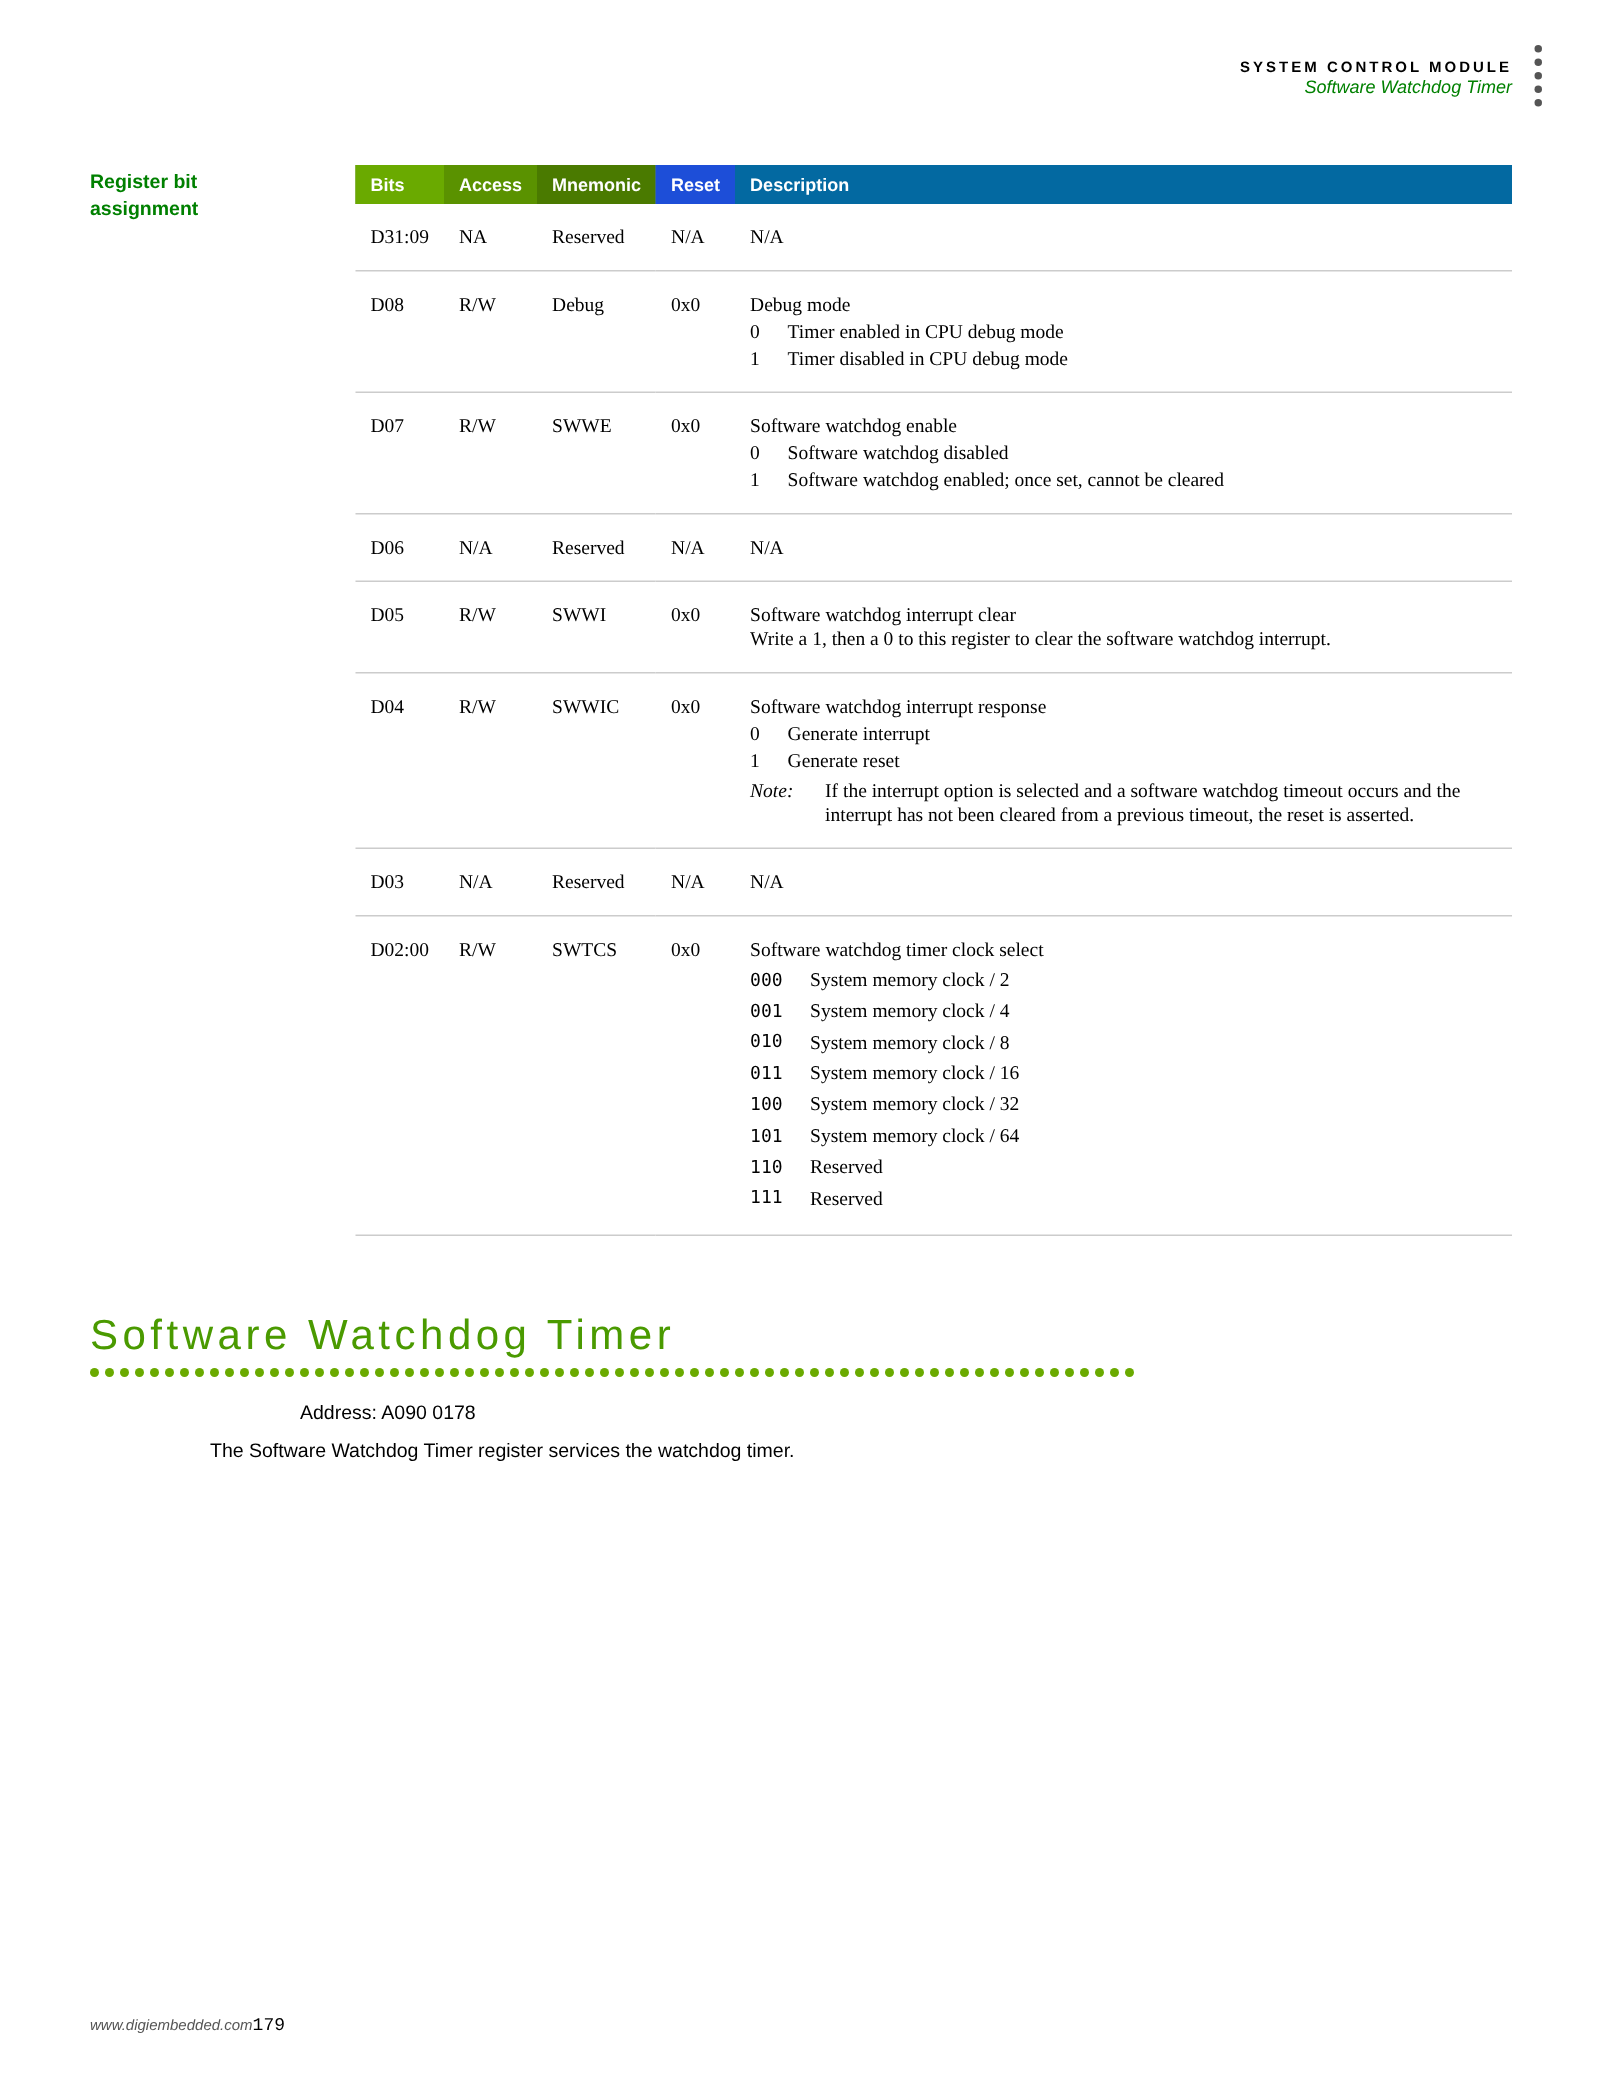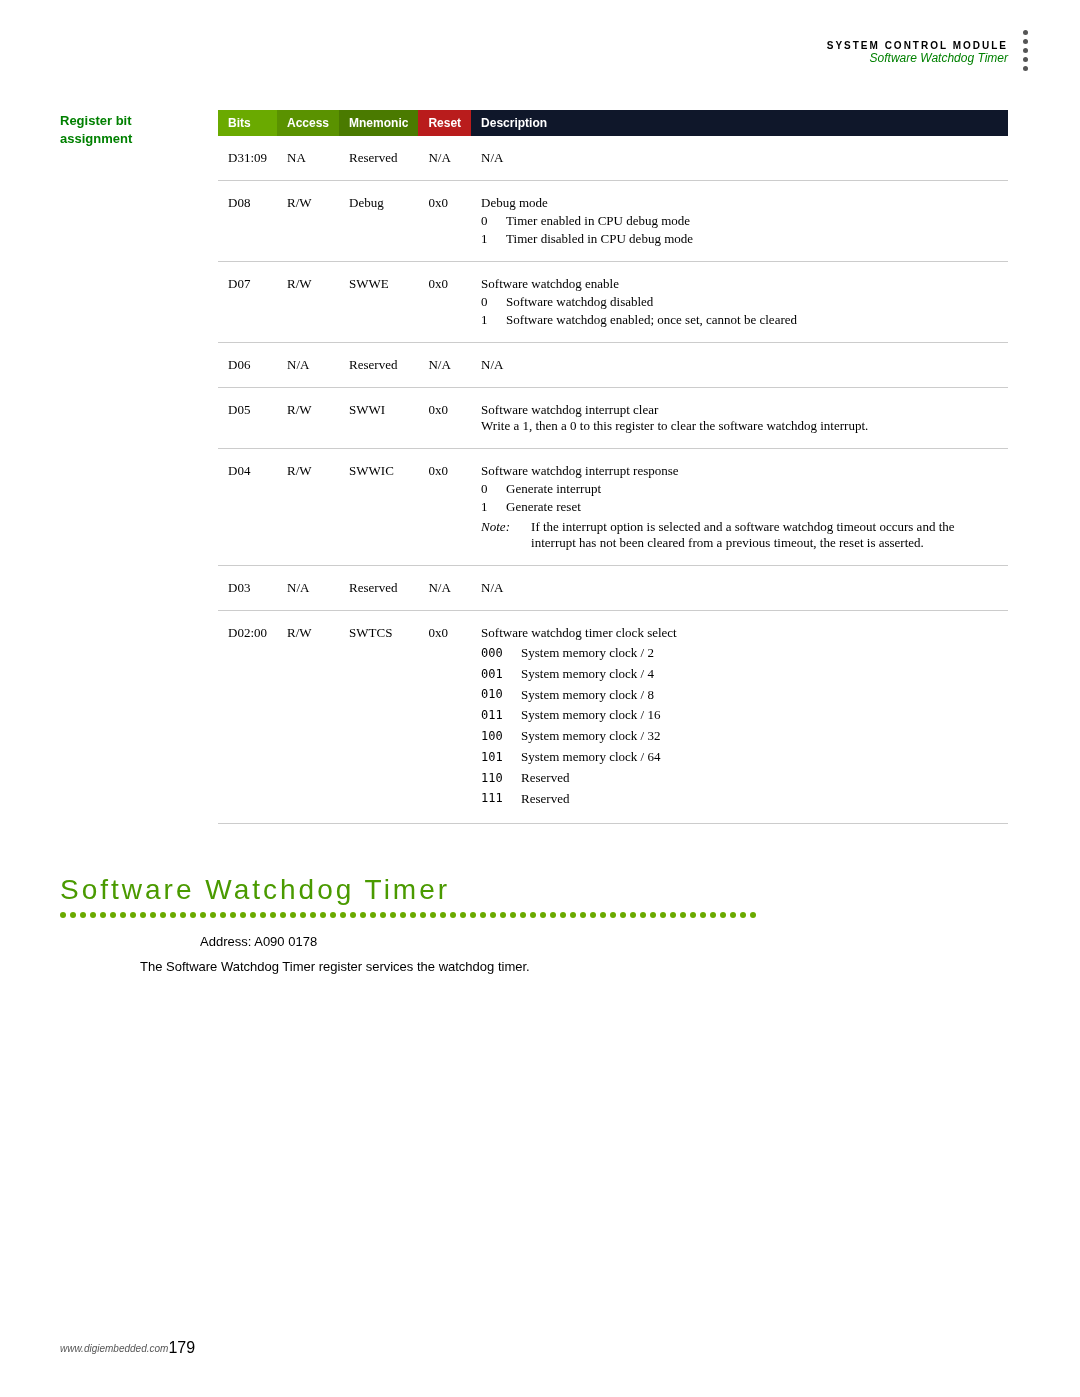--- a/index.html
+++ b/index.html
@@ -62,21 +62,21 @@
     .content {
       position: absolute;
       top: 110px;
       left: 60px;
       right: 60px;
     }
 
     
     .register-section {
       display: flex;
-      gap: 18px;
+      gap: 37px;
       margin-bottom: 50px;
     }
 
     .section-label {
       width: 140px;
       flex-shrink: 0;
       padding-top: 2px;
     }
     .section-label-title {
       font-family: Arial, sans-serif;
@@ -114,25 +114,25 @@
       background: #6aaa00;
       color: #fff;
     }
     table thead th:nth-child(2) {
       background: #5a9200;
     }
     table thead th:nth-child(3) {
       background: #4a7a00;
     }
     table thead th:nth-child(4) {
-      background: #b91c1c;
+      background: #1d4ed8;
       text-align: center;
     }
     table thead th:nth-child(5) {
-      background: #0f172a;
+      background: #0369a1;
     }
 
     table tbody tr {
       border-bottom: 1px solid #cccccc;
     }
 
     table tbody td {
       padding: 14px 10px;
       vertical-align: top;
       font-size: 13px;
@@ -240,22 +240,22 @@
       justify-content: flex-start;
       align-items: center;
     }
     .footer-website {
       font-family: Arial, sans-serif;
       font-size: 10px;
       color: #555;
       font-style: italic;
     }
     .footer-page {
-      font-family: Liberation Sans, sans-serif;
-      font-size: 16px;
+      font-family: Liberation Mono, monospace;
+      font-size: 12px;
       color: #000;
     }
   </style>
 </head>
 <body>
 
 <div class="page">
 
   <div class="right-dots">
     <div class="dot"></div>

